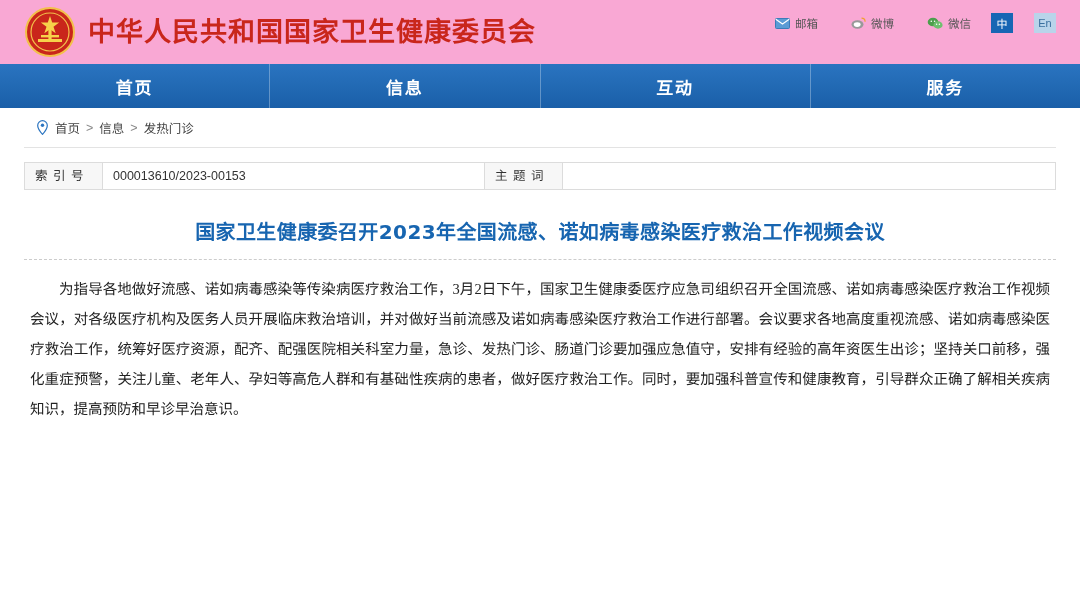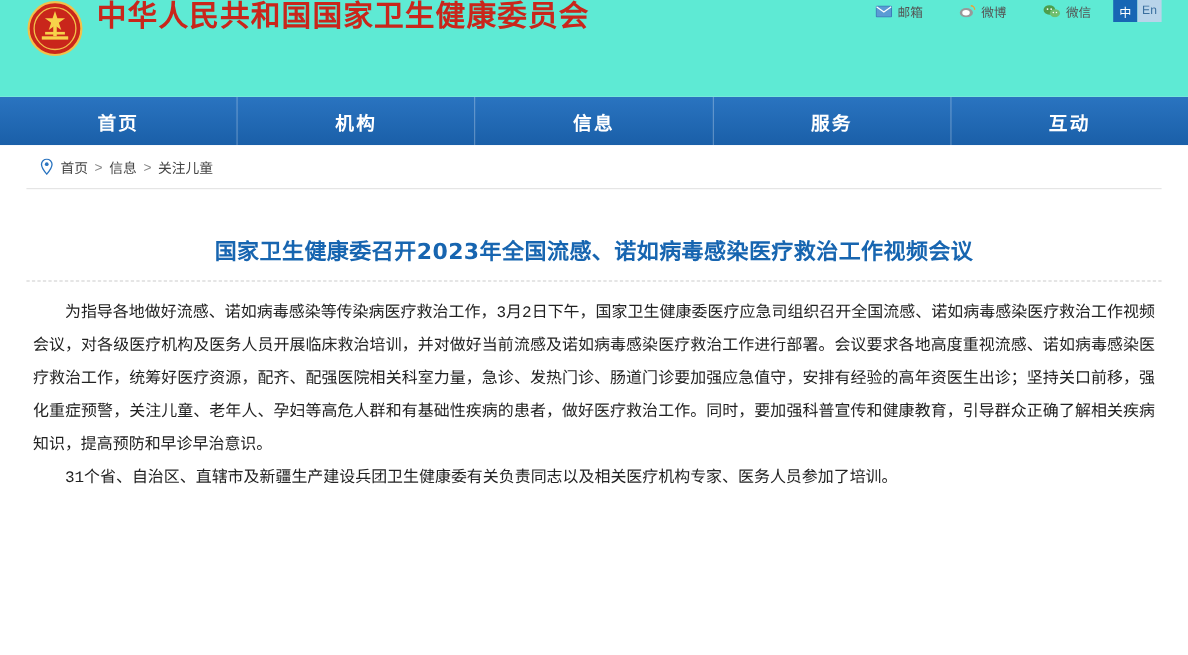--- a/index.html
+++ b/index.html
@@ -7,24 +7,24 @@
     margin: 0; padding: 0;
     width: 1080px; height: 595px;
     background: #ffffff;
     font-family: "Liberation Sans", "DejaVu Sans", sans-serif;
     overflow: hidden;
   }
 
   
   .header {
     position: relative;
-    height: 88px;
-    background: #5eead4;
-    display: flex;
-    align-items: flex-start;
+    height: 64px;
+    background: #f9a8d4;
+    display: flex;
+    align-items: center;
     padding: 0 24px;
   }
   .emblem {
     width: 52px; height: 52px;
     margin-right: 12px;
     flex: 0 0 auto;
     position: relative;
   }
   .brand-text { display: flex; flex-direction: column; justify-content: center; }
   .brand-cn {
@@ -54,21 +54,21 @@
   .hr-item { display: flex; align-items: center; gap: 5px; cursor: pointer; padding-left: 17px; }
   .hr-item svg { display: block; }
   .lang-switch { display: flex; margin-left: 4px; }
   .lang-btn {
     width: 22px; height: 20px;
     font-size: 11px;
     display: flex; align-items: center; justify-content: center;
     cursor: pointer;
   }
   .lang-btn.active { background: #1766b4; color: #fff; }
-  .lang-btn.inactive { background: #b9d4ea; color: #3a6f9e; }
+  .lang-btn.inactive { background: #b9d4ea; color: #3a6f9e; margin-left: 21px; }
 
   
   .nav {
     height: 44px;
     background: linear-gradient(#2a74c0, #1a5fa8);
     display: flex;
     align-items: stretch;
   }
   .nav-item {
     flex: 1;
@@ -132,21 +132,21 @@
     font-weight: bold;
     margin: 26px 0 14px 0;
     font-family: "DejaVu Sans", "Liberation Sans", sans-serif;
     letter-spacing: 0.4px;
   }
   .divider-dashed {
     border-top: 1px dashed #cccccc;
     margin: 0 0 14px 0;
   }
   .article-body {
-    font-family: Liberation Mono, monospace;
+    font-family: Liberation Serif, serif;
     font-size: 14.5px;
     color: #222;
     line-height: 30px;
     text-align: justify;
     text-justify: inter-ideograph;
     padding: 0 6px;
   }
   .article-body p { margin: 0 0 0 0; text-indent: 2em; }
 </style>
 </head>
@@ -202,47 +202,51 @@
     </div>
     <div class="lang-switch">
       <div class="lang-btn active">中</div>
       <div class="lang-btn inactive">En</div>
     </div>
   </div>
 </div>
 
 <div class="nav">
   <div class="nav-item">首页</div>
-  <div class="nav-item">机构</div>
   <div class="nav-item">信息</div>
+  <div class="nav-item">互动</div>
   <div class="nav-item">服务</div>
-  <div class="nav-item">互动</div>
 </div>
 
 <div class="content">
 
   <div class="breadcrumb">
     <span class="pin">
       <svg width="13" height="15" viewBox="0 0 13 15">
           <path d="M6.5 0.7C3.8 0.7 1.7 2.8 1.7 5.4c0 3.5 4.8 8.9 4.8 8.9s4.8-5.4 4.8-8.9c0-2.6-2.1-4.7-4.8-4.7z" fill="none" stroke="#2a74c0" stroke-width="1.2"></path>
           <circle cx="6.5" cy="5.3" r="1.7" fill="#2a74c0"></circle>
         </svg>
     </span>
     <span class="bc-link">首页</span>
     <span class="bc-sep">&gt;</span>
     <span class="bc-link">信息</span>
     <span class="bc-sep">&gt;</span>
-    <span class="bc-link">关注儿童</span>
+    <span class="bc-link">发热门诊</span>
   </div>
 
   <table class="info-table">
     <tbody>
+      <tr>
+        <td class="lbl">索 引 号</td>
+        <td class="val">000013610/2023-00153</td>
+        <td class="lbl2">主 题 词</td>
+        <td class="val2"></td>
+      </tr>
     </tbody>
   </table>
 
   <div class="article-title">国家卫生健康委召开2023年全国流感、诺如病毒感染医疗救治工作视频会议</div>
   <div class="divider-dashed"></div>
 
   <div class="article-body">
     <p>为指导各地做好流感、诺如病毒感染等传染病医疗救治工作，3月2日下午，国家卫生健康委医疗应急司组织召开全国流感、诺如病毒感染医疗救治工作视频会议，对各级医疗机构及医务人员开展临床救治培训，并对做好当前流感及诺如病毒感染医疗救治工作进行部署。会议要求各地高度重视流感、诺如病毒感染医疗救治工作，统筹好医疗资源，配齐、配强医院相关科室力量，急诊、发热门诊、肠道门诊要加强应急值守，安排有经验的高年资医生出诊；坚持关口前移，强化重症预警，关注儿童、老年人、孕妇等高危人群和有基础性疾病的患者，做好医疗救治工作。同时，要加强科普宣传和健康教育，引导群众正确了解相关疾病知识，提高预防和早诊早治意识。</p>
-    <p>31个省、自治区、直辖市及新疆生产建设兵团卫生健康委有关负责同志以及相关医疗机构专家、医务人员参加了培训。</p>
   </div>
 </div>
 
 </body></html>

